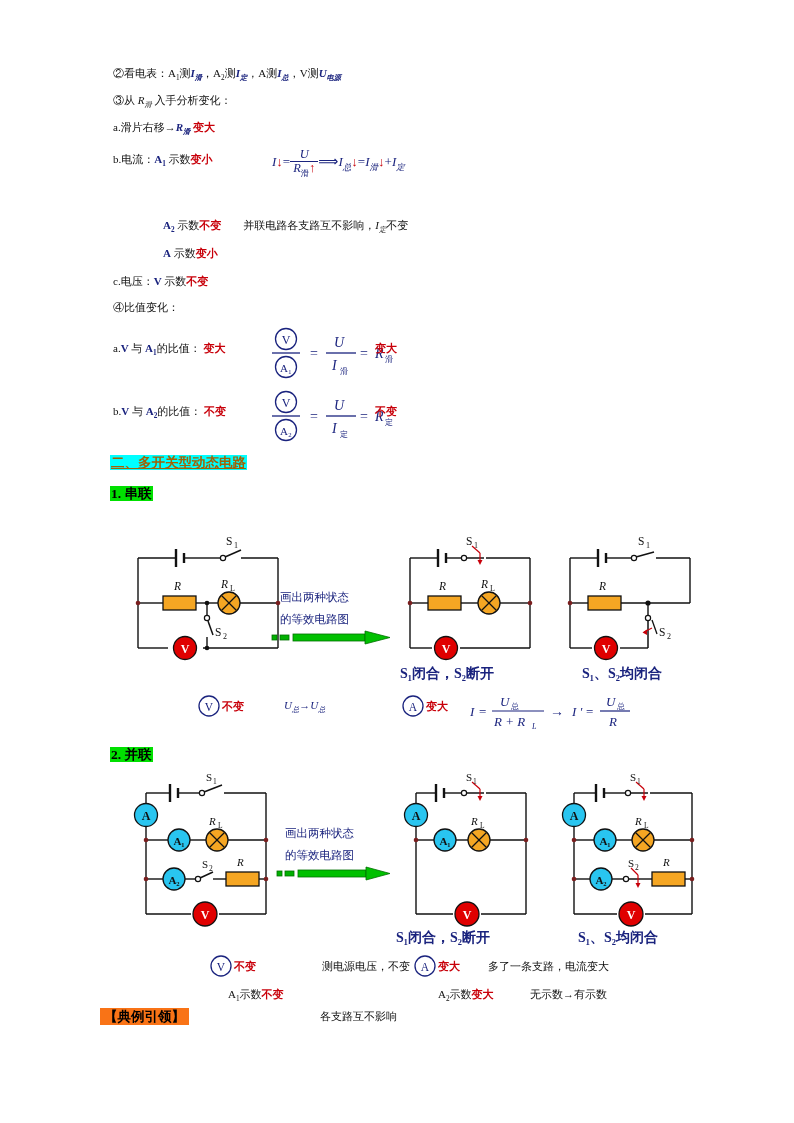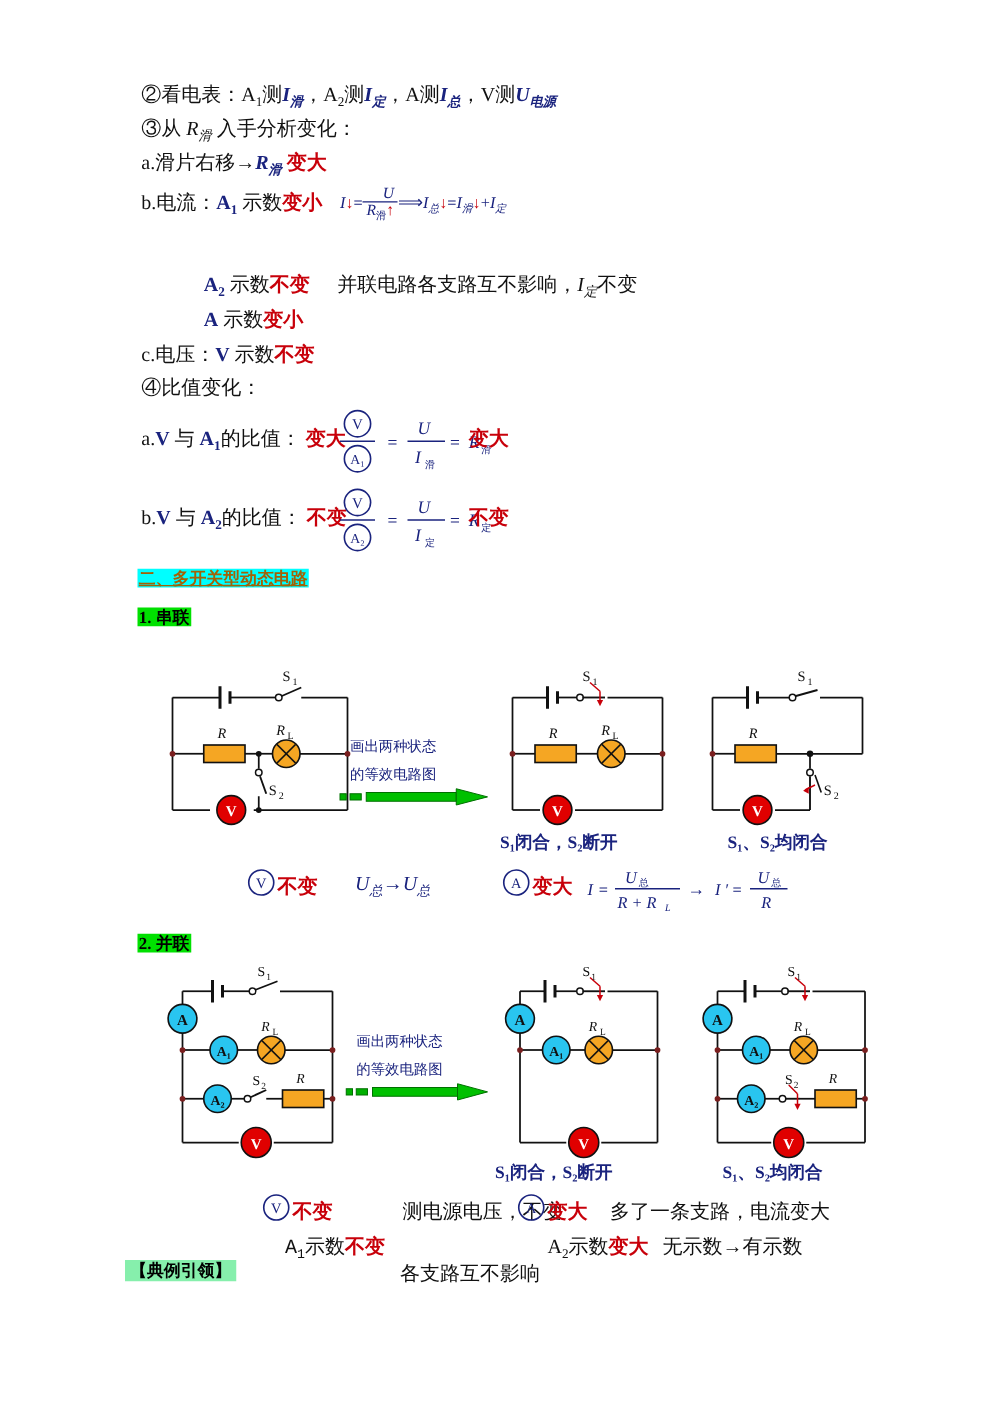--- a/index.html
+++ b/index.html
@@ -5,37 +5,37 @@
   html, body { margin:0; padding:0; }
   body {
     width:794px; height:1123px;
     background:#ffffff;
     font-family:"Liberation Serif", serif;
     position:relative;
     overflow:hidden;
   }
   .page { position:absolute; left:0; top:0; width:794px; height:1123px; }
 
-  .ln { position:absolute; white-space:nowrap; font-size:16px; color:#111; }
+  .ln { position:absolute; white-space:nowrap; font-size:11px; color:#111; }
   .blue { color:#1a237e; font-weight:bold; }
   .blue-n { color:#1a237e; }
   .red { color:#c8000a; font-weight:bold; }
   .blk { color:#111; }
-  .it { font-style:italic; font-family:"Liberation Serif", serif;text-align:right; }
+  .it { font-style:italic; font-family:"Liberation Serif", serif; }
   .bi { font-style:italic; font-weight:bold; color:#1a237e; }
   sub { font-size:0.66em; }
 
   
   .frac { display:inline-block; vertical-align:middle; text-align:center; line-height:1.05; }
   .frac .num { display:block; padding:0 3px; }
   .frac .den { display:block; border-top:1.3px solid #1a237e; padding:0 3px; }
 
   .hl-cyan { background:#00ffff; color:#a16207; font-weight:bold; padding:0 1px; }
   .hl-green { background:#00e000; color:#000; font-weight:bold; padding:0 1px; }
-  .badge-red { background:#86efac; color:#000; font-weight:bold; padding:1px 4px; }
+  .badge-red { background:#f97316; color:#000; font-weight:bold; padding:1px 4px; }
 
   .ctr { position:absolute; }
   svg { display:block; overflow:visible; }
   .cap { position:absolute; font-size:14px; color:#1a237e; font-weight:bold; white-space:nowrap; }
   .arrowtxt { position:absolute; font-size:11.5px; color:#1a237e; white-space:nowrap; font-family:"Liberation Serif", serif; }
 </style>
 </head>
 <body>
 
 <div class="page">
@@ -534,21 +534,21 @@
       <text x="13" y="16.5" font-family="Liberation Serif, serif" font-size="11.5" fill="#1a237e" text-anchor="middle">A</text>
     </svg>
   </div>
   <div class="ln" style="left:438px; top:959px;">
     <span class="red">变大</span>
   </div>
   <div class="ln" style="left:488px; top:959px;">
     <span class="blk">多了一条支路，电流变大</span>
   </div>
 
-  <div class="ln" style="left:228px; top:987px;font-family:Liberation Mono, monospace;">
+  <div class="ln" style="left:228px; top:987px;">
     <span class="blk"><span>A</span><sub>1</sub></span><span class="blk">示数</span><span class="red">不变</span>
   </div>
   <div class="ln" style="left:320px; top:1009px;">
     <span class="blk">各支路互不影响</span>
   </div>
   <div class="ln" style="left:438px; top:987px;">
     <span class="blk"><span>A</span><sub>2</sub></span><span class="blk">示数</span><span class="red">变大</span>
   </div>
   <div class="ln" style="left:530px; top:987px;">
     <span class="blk">无示数→有示数</span>

